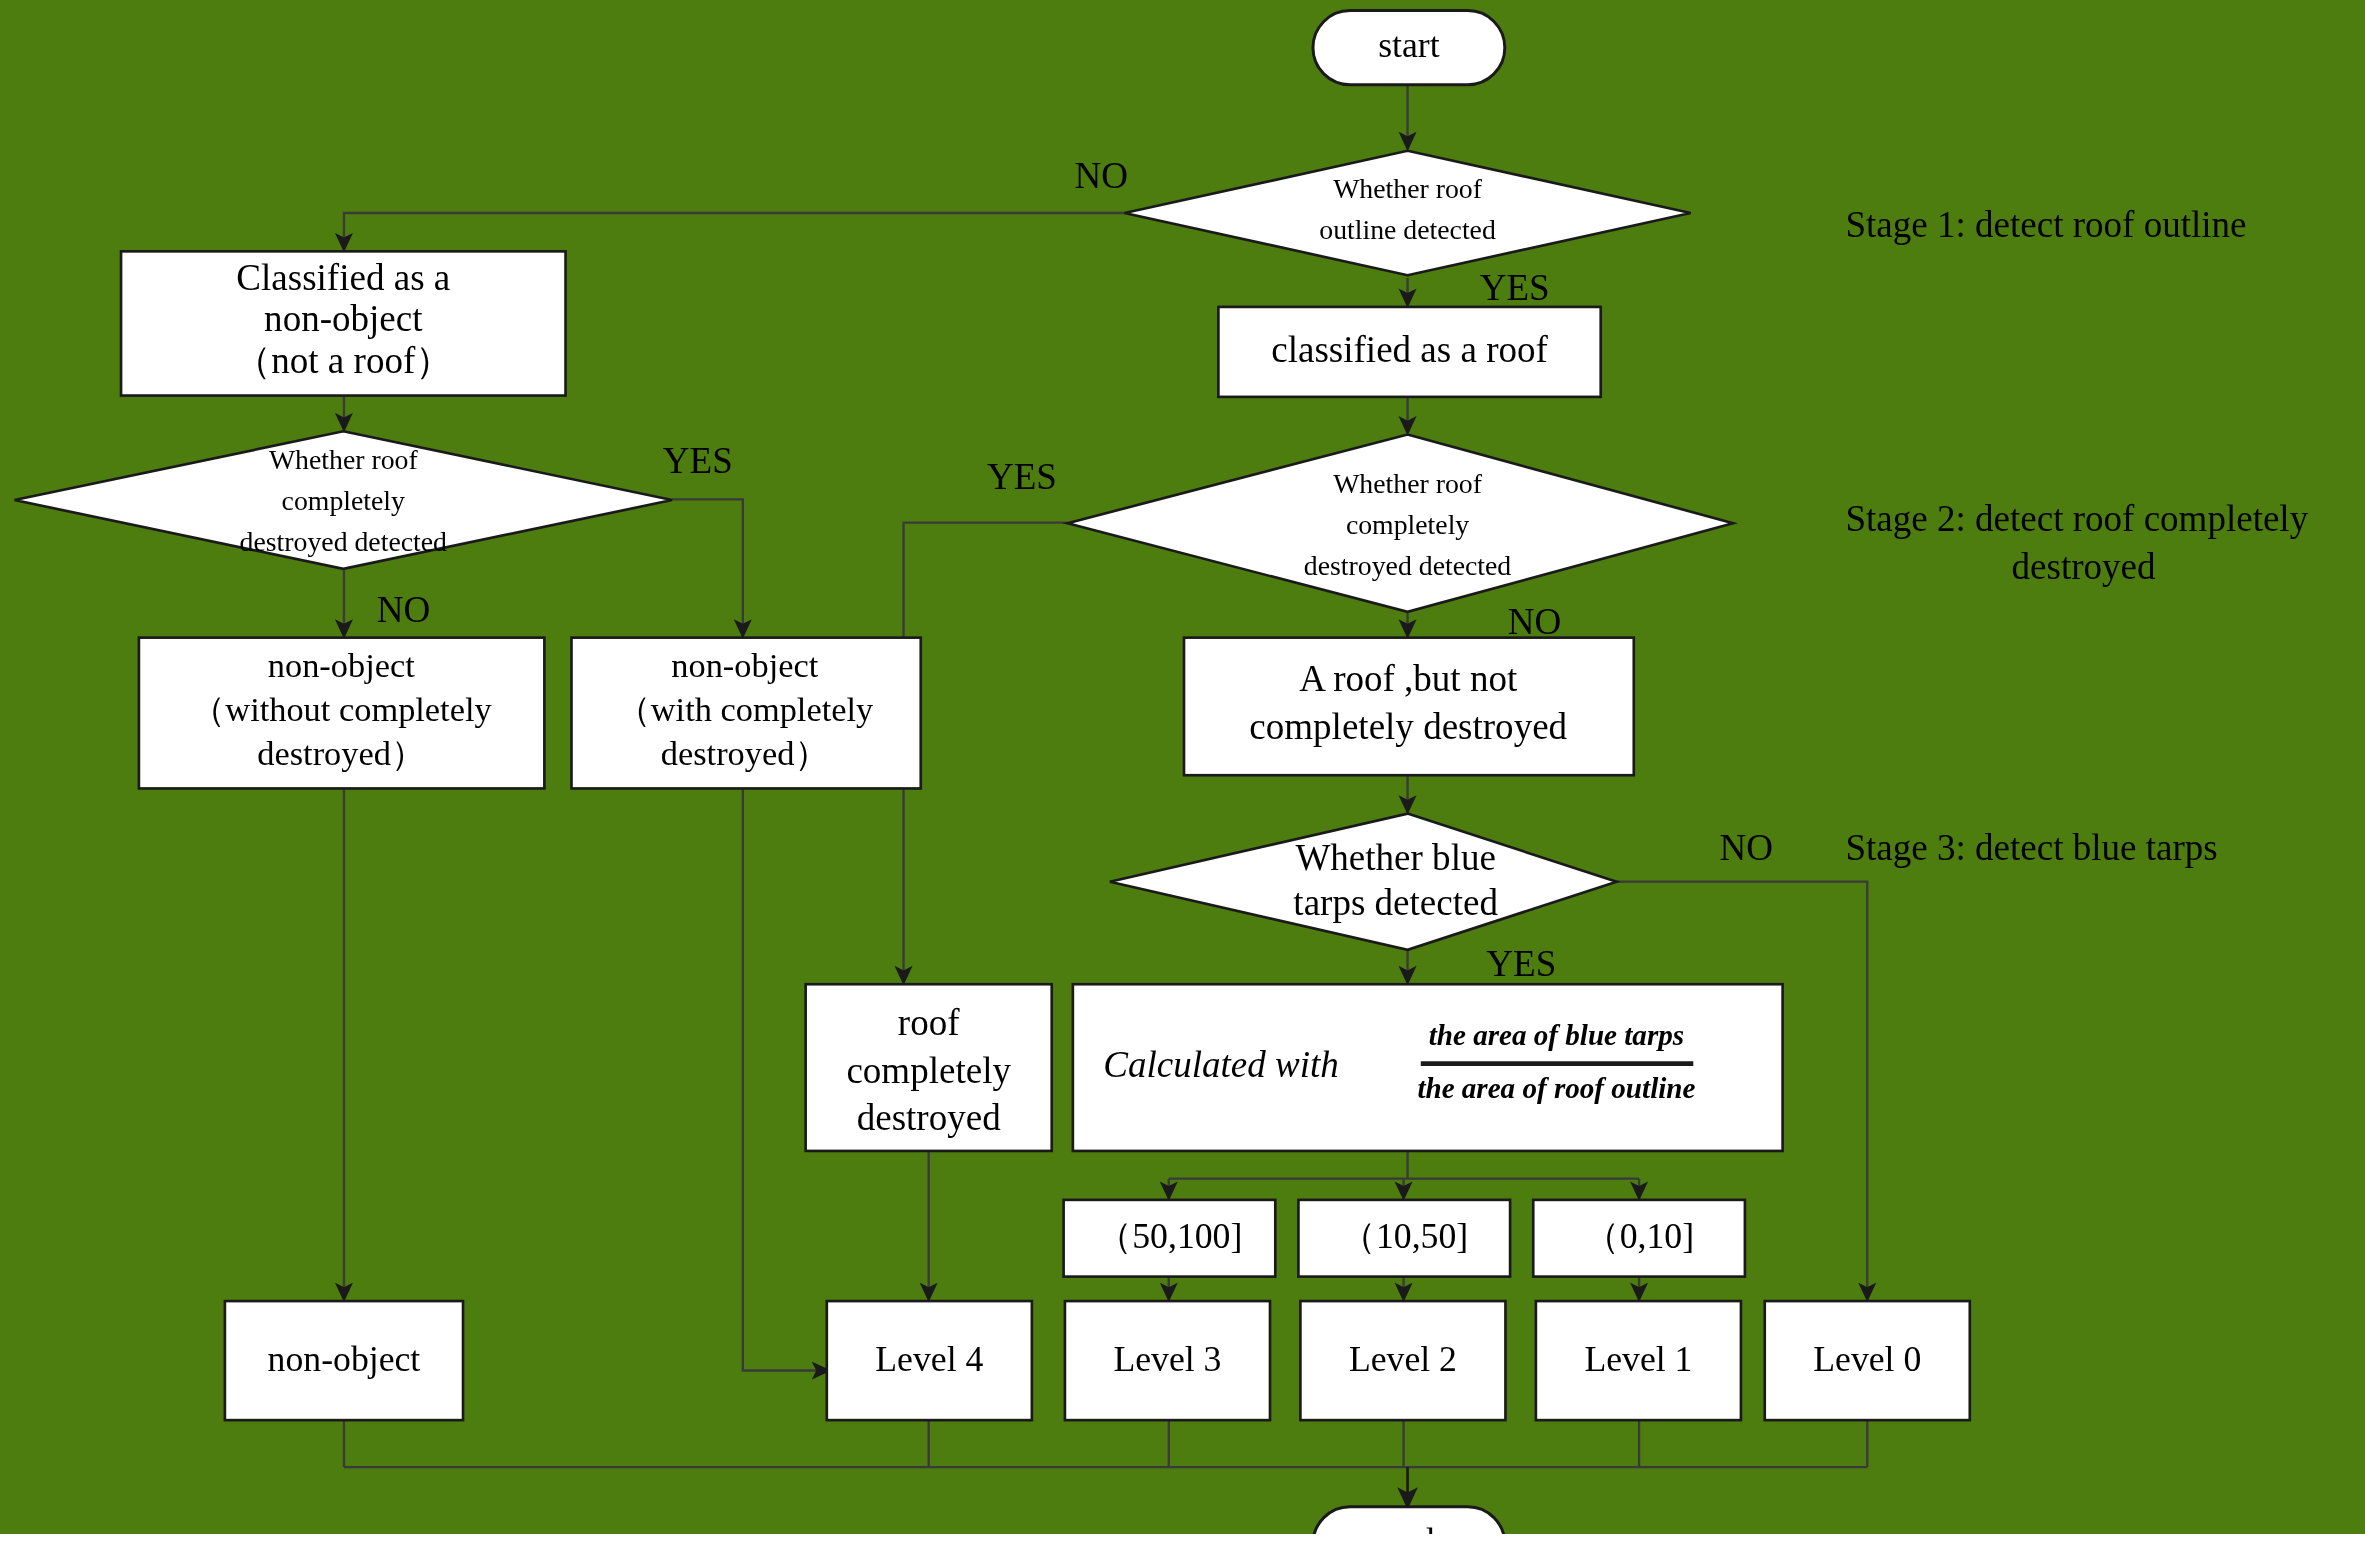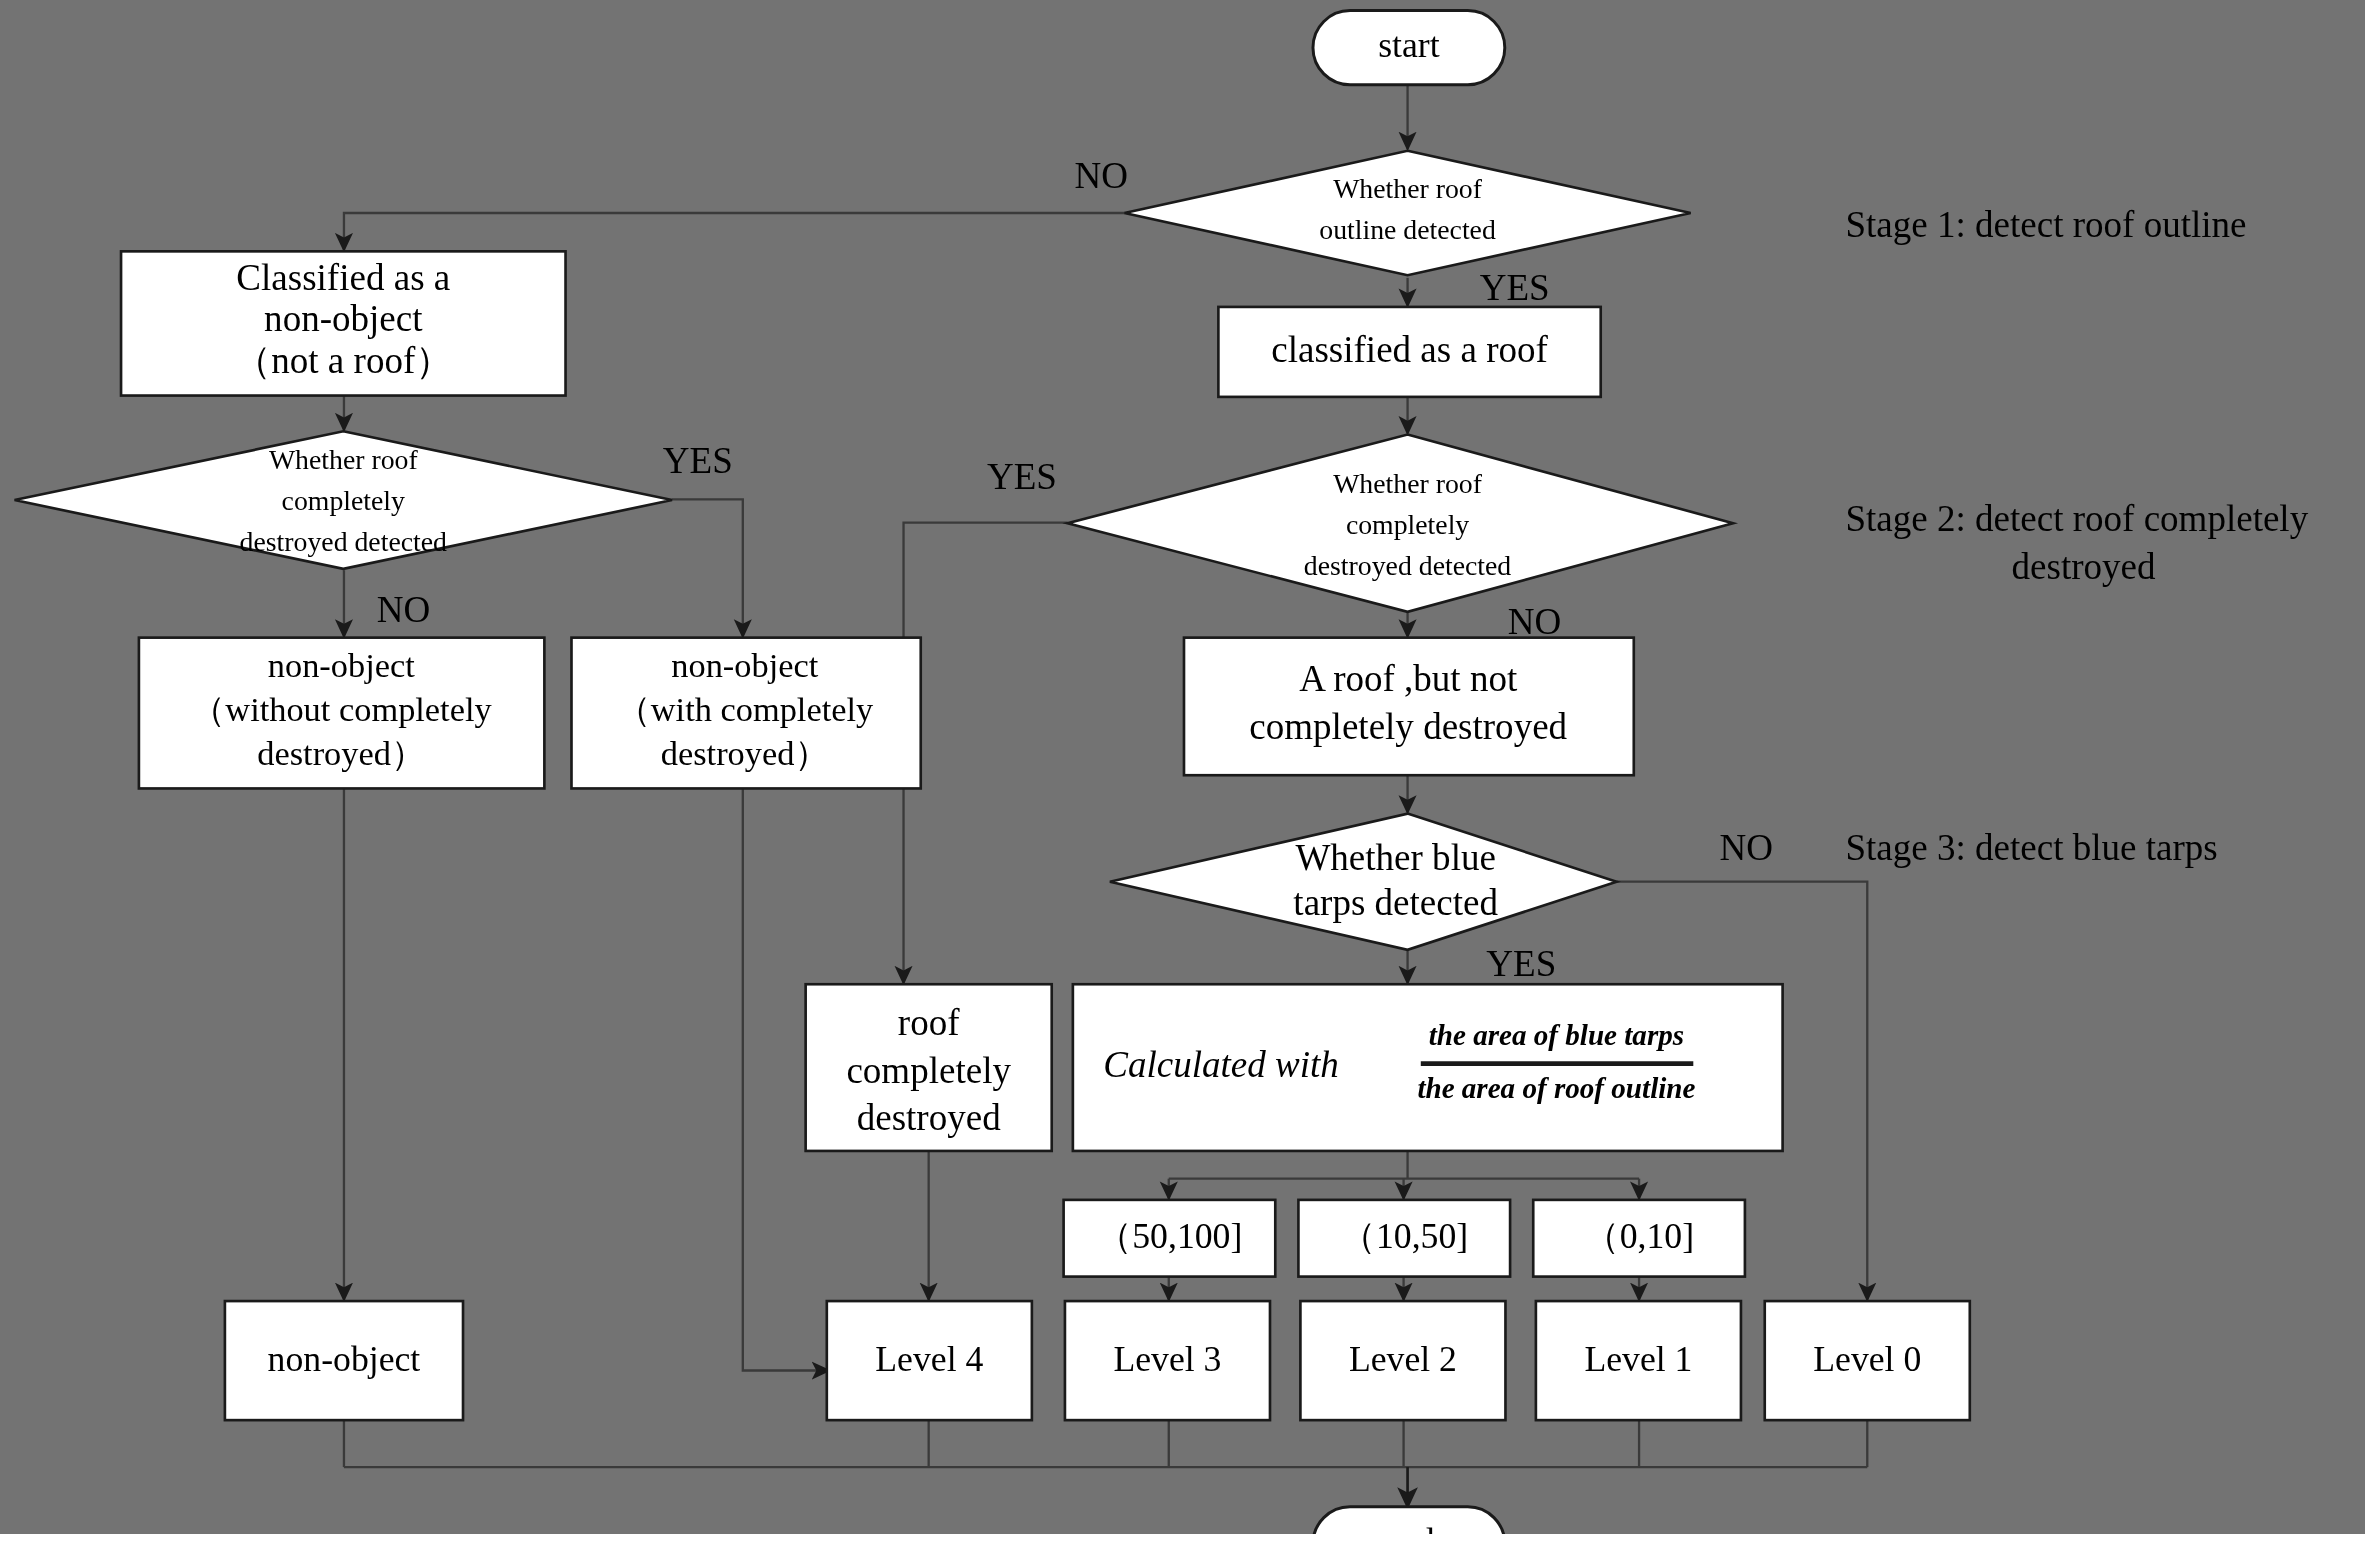--- a/index.html
+++ b/index.html
@@ -4,21 +4,21 @@
 <style>
   html, body {
     margin: 0;
     padding: 0;
     background: #ffffff;
   }
   #stage {
     position: relative;
     width: 2366px;
     height: 1534px;
-    background: #737373;
+    background: #4d7c0f;
     overflow: hidden;
     font-family: "Liberation Serif", "DejaVu Serif", serif;
   }
   svg.flow {
     position: absolute;
     inset: 0;
     width: 2366px;
     height: 1565px;
   }
   .node-rect, .node-diamond, .node-term {

